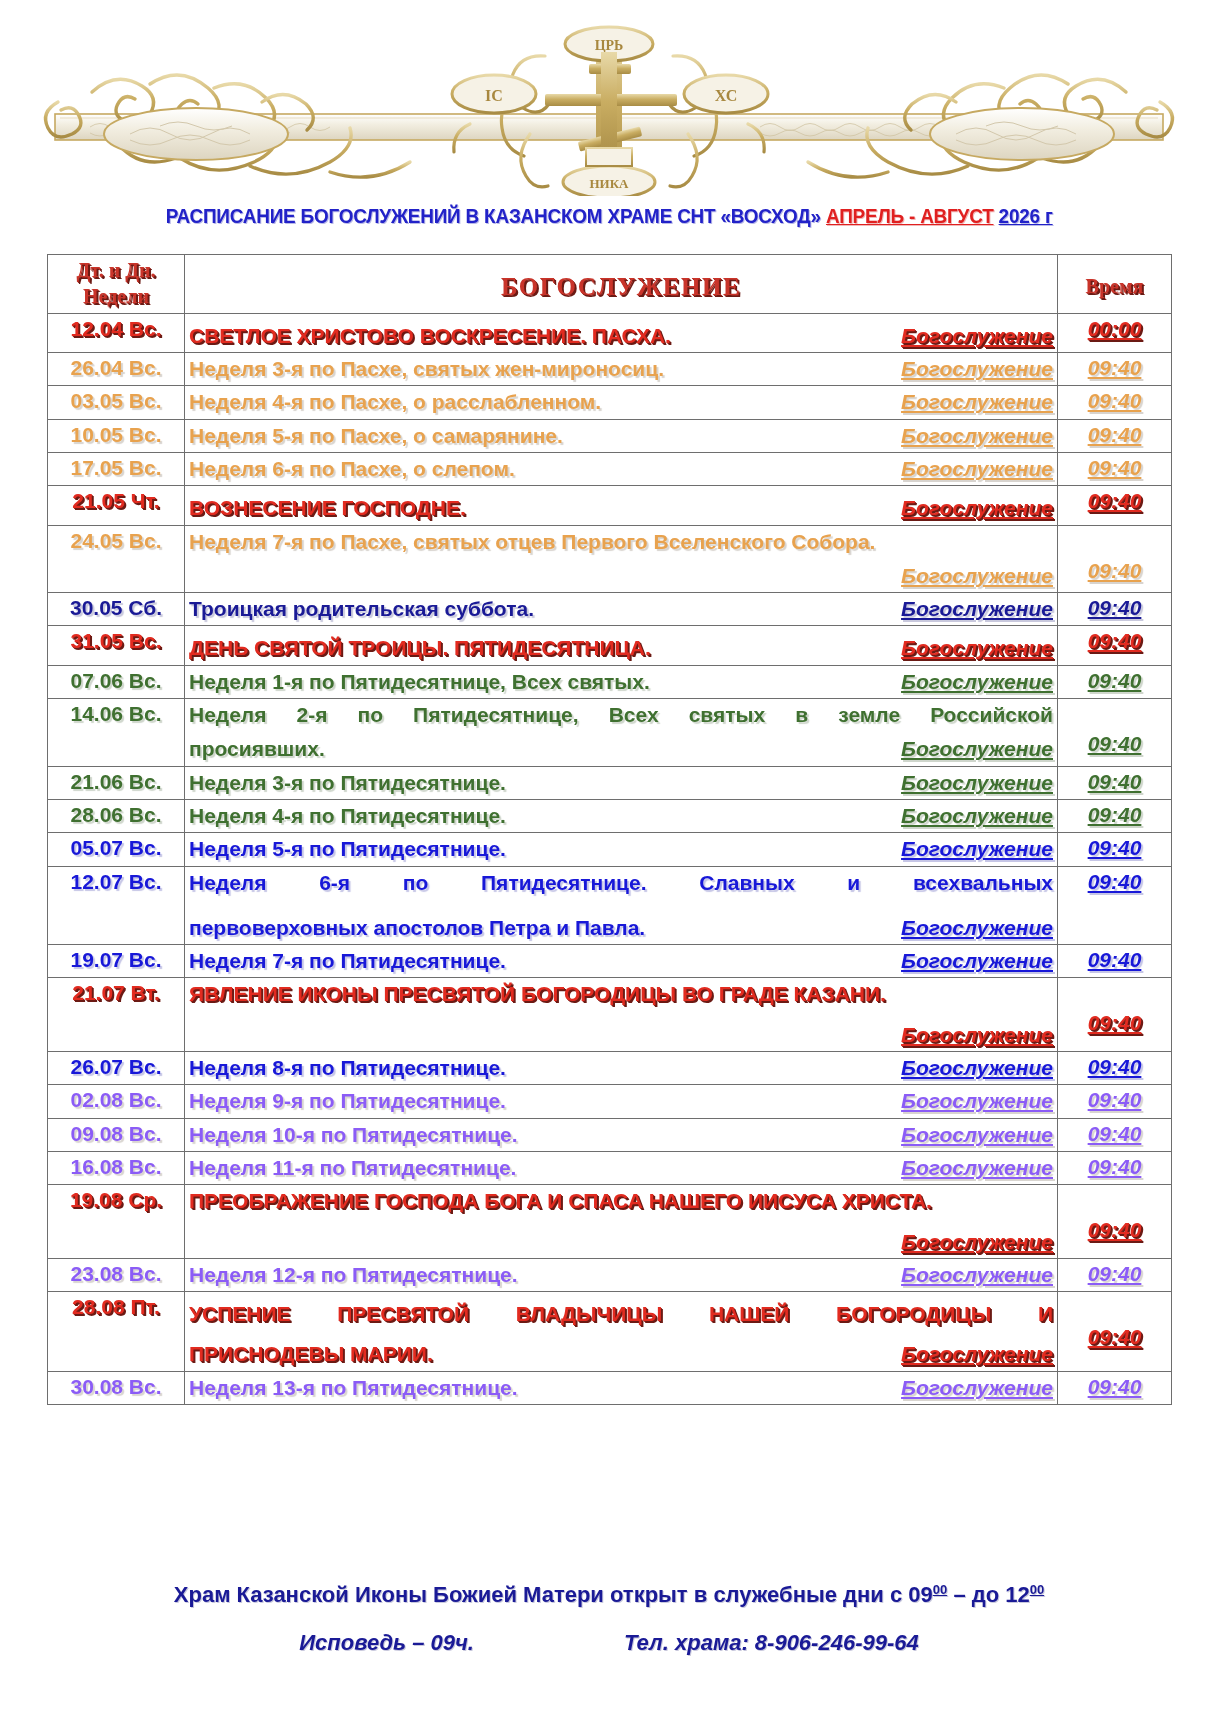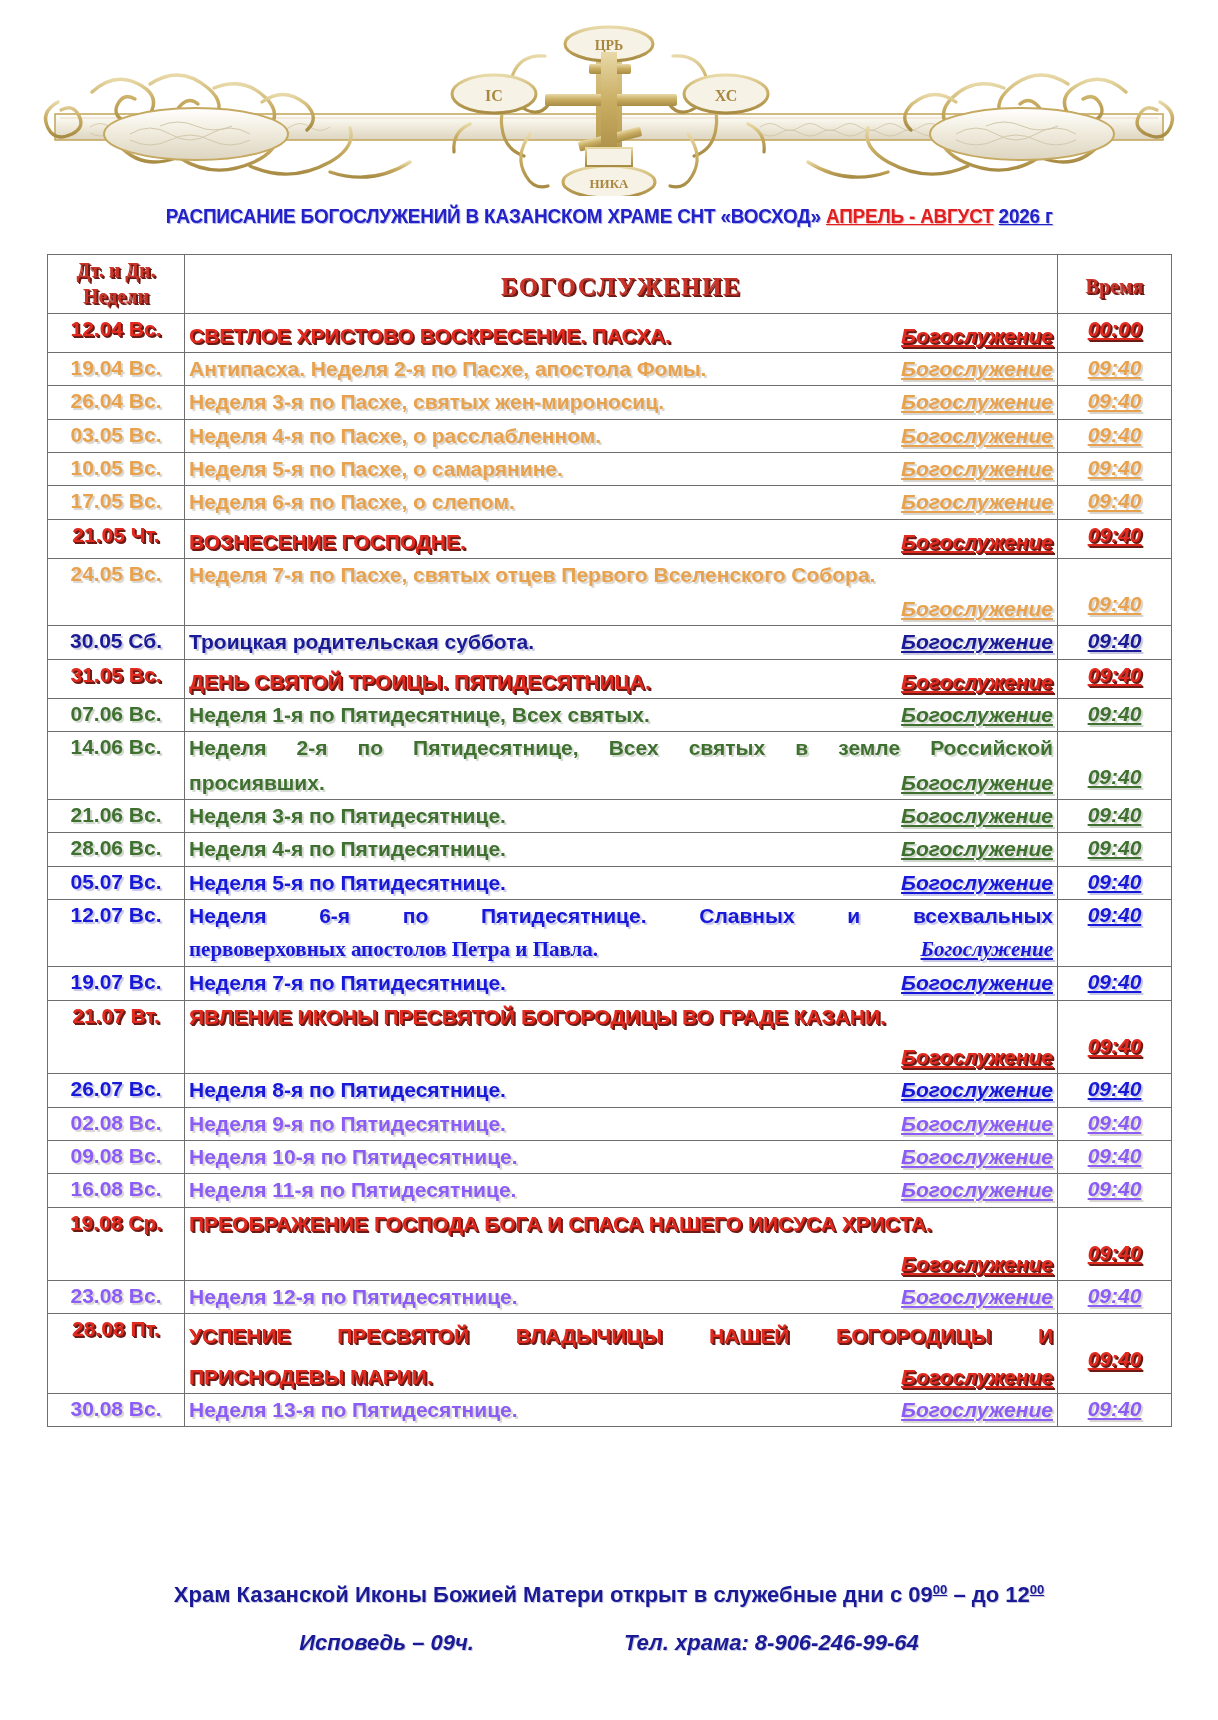--- a/index.html
+++ b/index.html
@@ -242,30 +242,20 @@
         <td class="cell-date">12.04 Вс.</td>
         <td class="cell-body">
           <div class="body-flex">
             <span class="b-text">СВЕТЛОЕ ХРИСТОВО ВОСКРЕСЕНИЕ. ПАСХА.</span>
             <span class="b-serv">Богослужение</span>
           </div>
         </td>
         <td class="cell-time">00:00</td>
       </tr>
       <tr class="th-orange">
-        <td class="cell-date">19.04 Вс.</td>
-        <td class="cell-body">
-          <div class="body-flex">
-            <span class="b-text">Антипасха. Неделя 2-я по Пасхе, апостола Фомы.</span>
-            <span class="b-serv">Богослужение</span>
-          </div>
-        </td>
-        <td class="cell-time">09:40</td>
-      </tr>
-      <tr class="th-orange">
         <td class="cell-date">26.04 Вс.</td>
         <td class="cell-body">
           <div class="body-flex">
             <span class="b-text">Неделя 3-я по Пасхе, святых жен-мироносиц.</span>
             <span class="b-serv">Богослужение</span>
           </div>
         </td>
         <td class="cell-time">09:40</td>
       </tr>
       <tr class="th-orange">
@@ -396,21 +386,21 @@
           </div>
         </td>
         <td class="cell-time">09:40</td>
       </tr>
       <tr class="th-blue">
         <td class="cell-date">12.07 Вс.</td>
         <td class="cell-body">
           <div class="just">
             <span class="b-text" style="display: block;">Неделя 6-я по Пятидесятнице. Славных и всехвальных</span>
           </div>
-          <div class="body-flex" style="margin-top: 7px; font-family: Liberation Serif, serif;">
+          <div class="body-flex" style="margin-top: 18px;">
             <span class="b-text">первоверховных апостолов Петра и Павла.</span>
             <span class="b-serv">Богослужение</span>
           </div>
         </td>
         <td class="cell-time">09:40</td>
       </tr>
       <tr class="th-blue">
         <td class="cell-date">19.07 Вс.</td>
         <td class="cell-body">
           <div class="body-flex">

